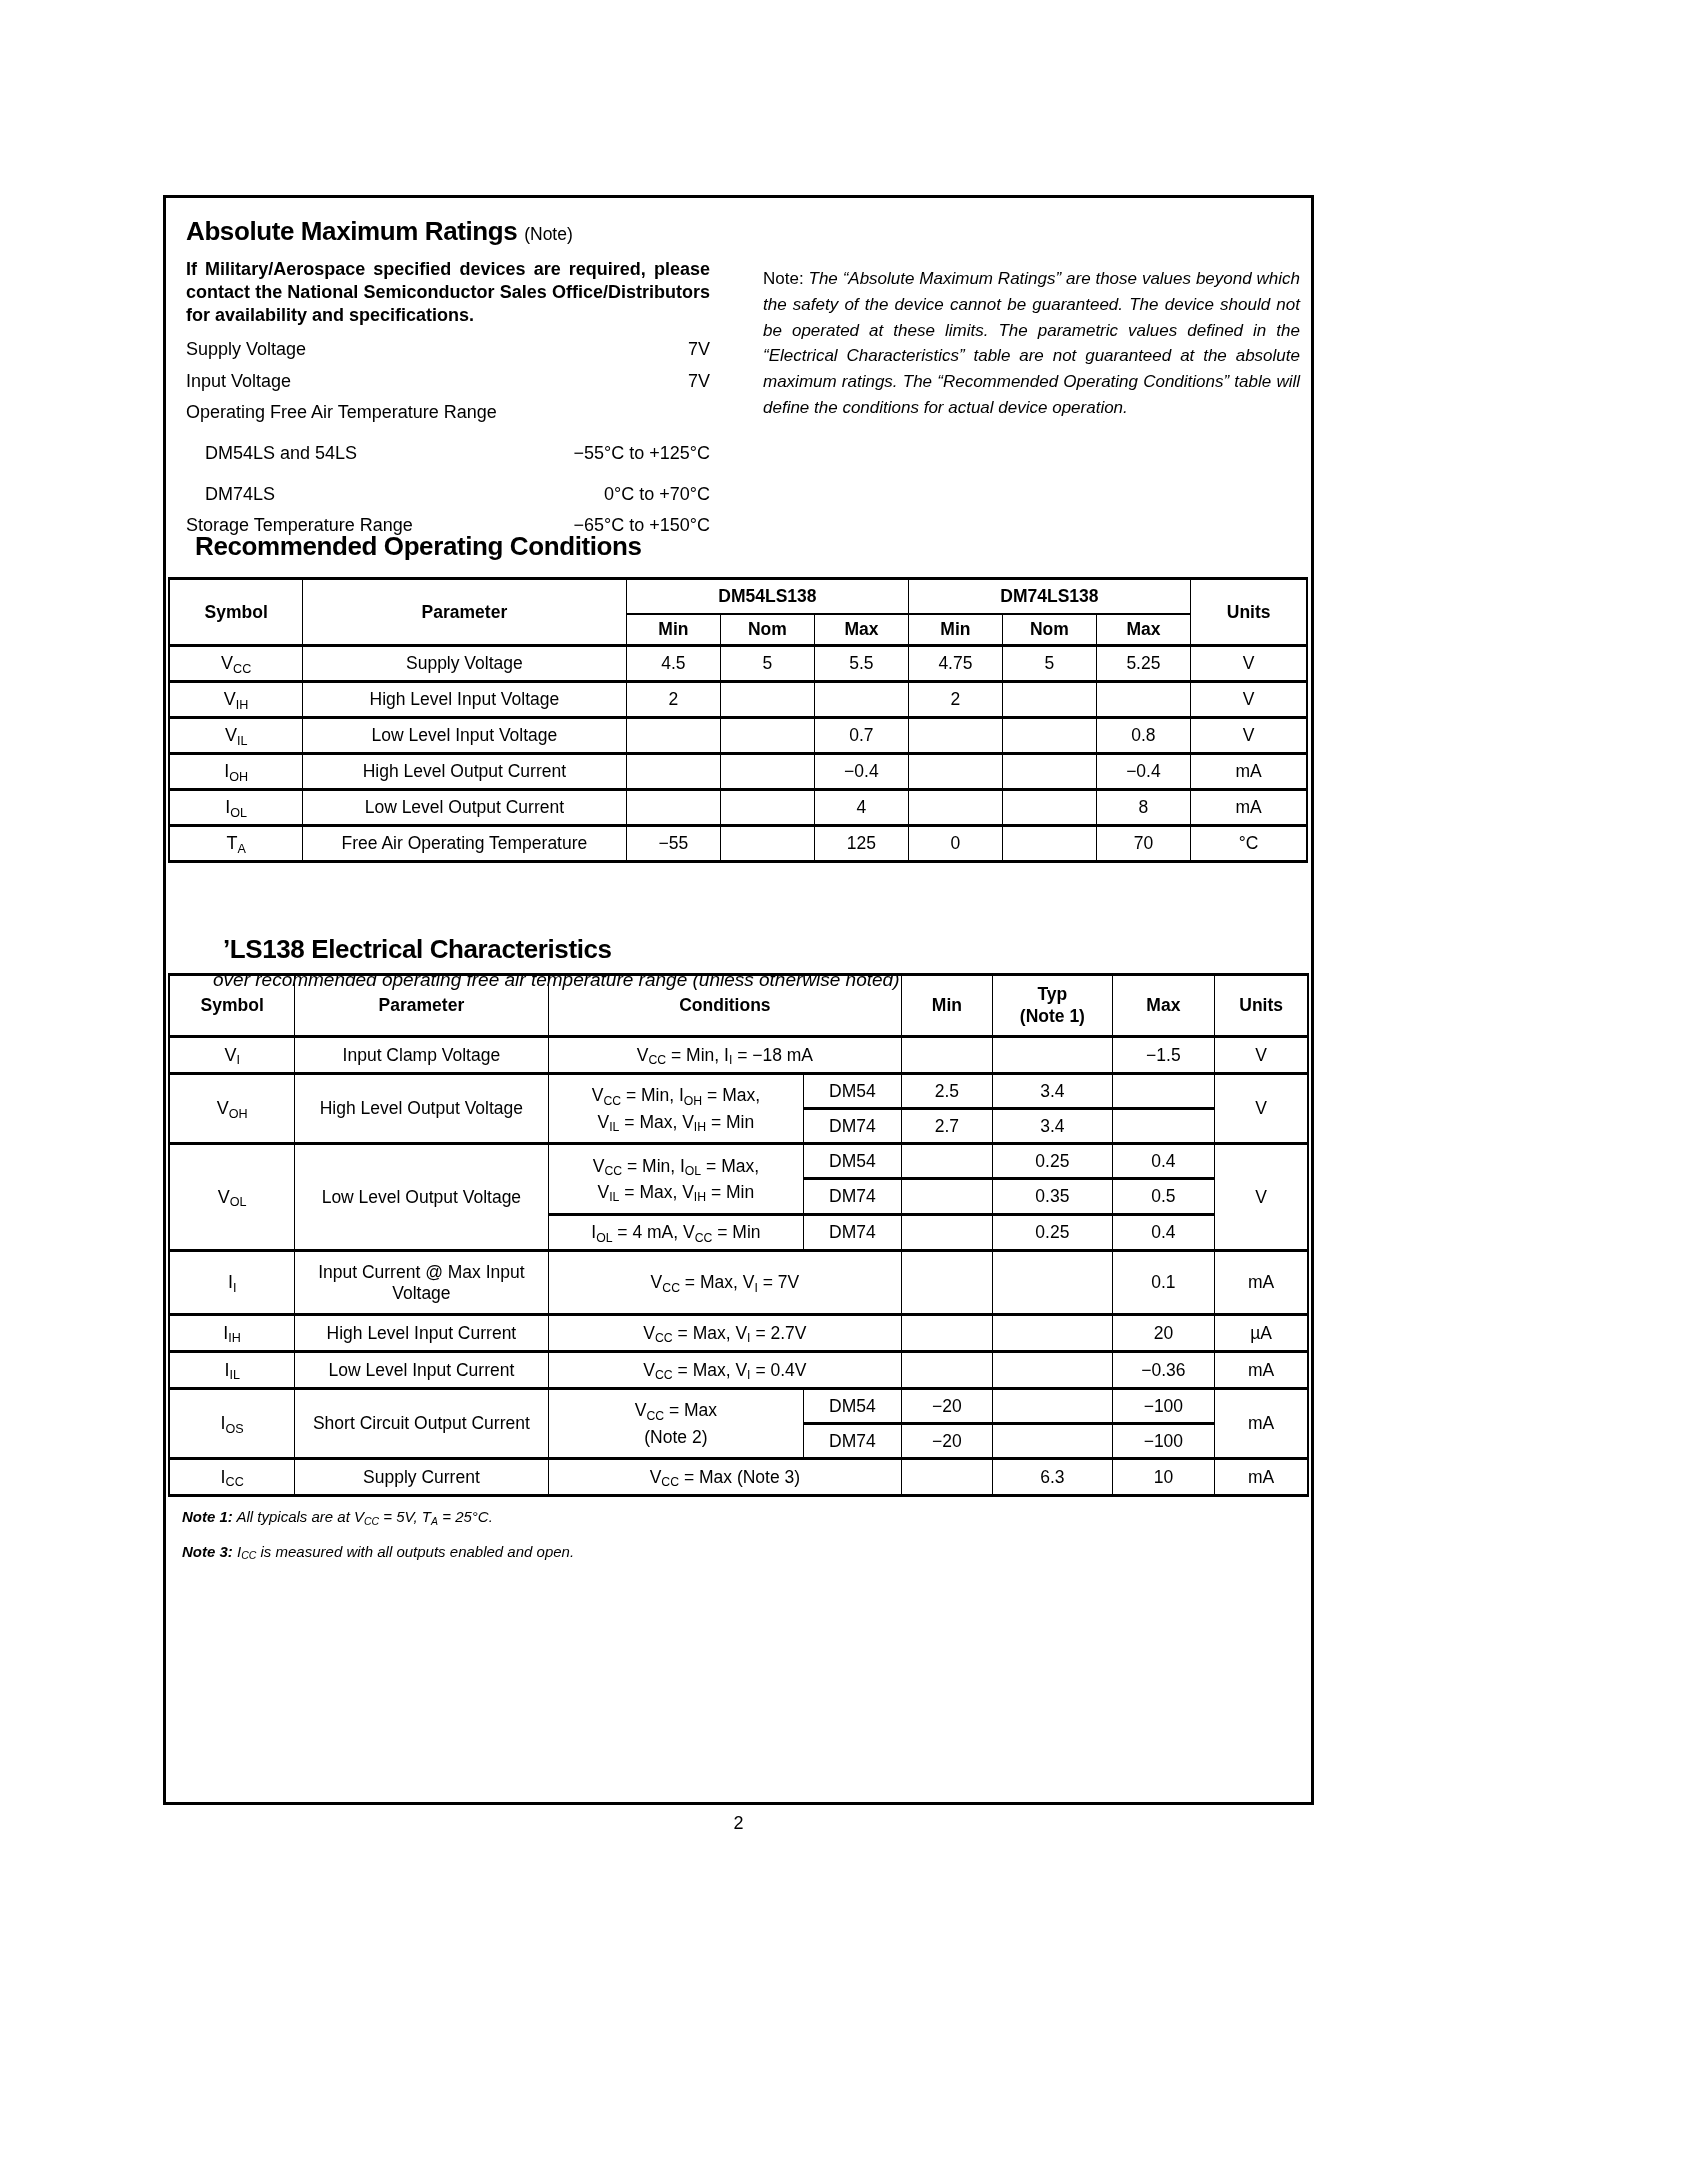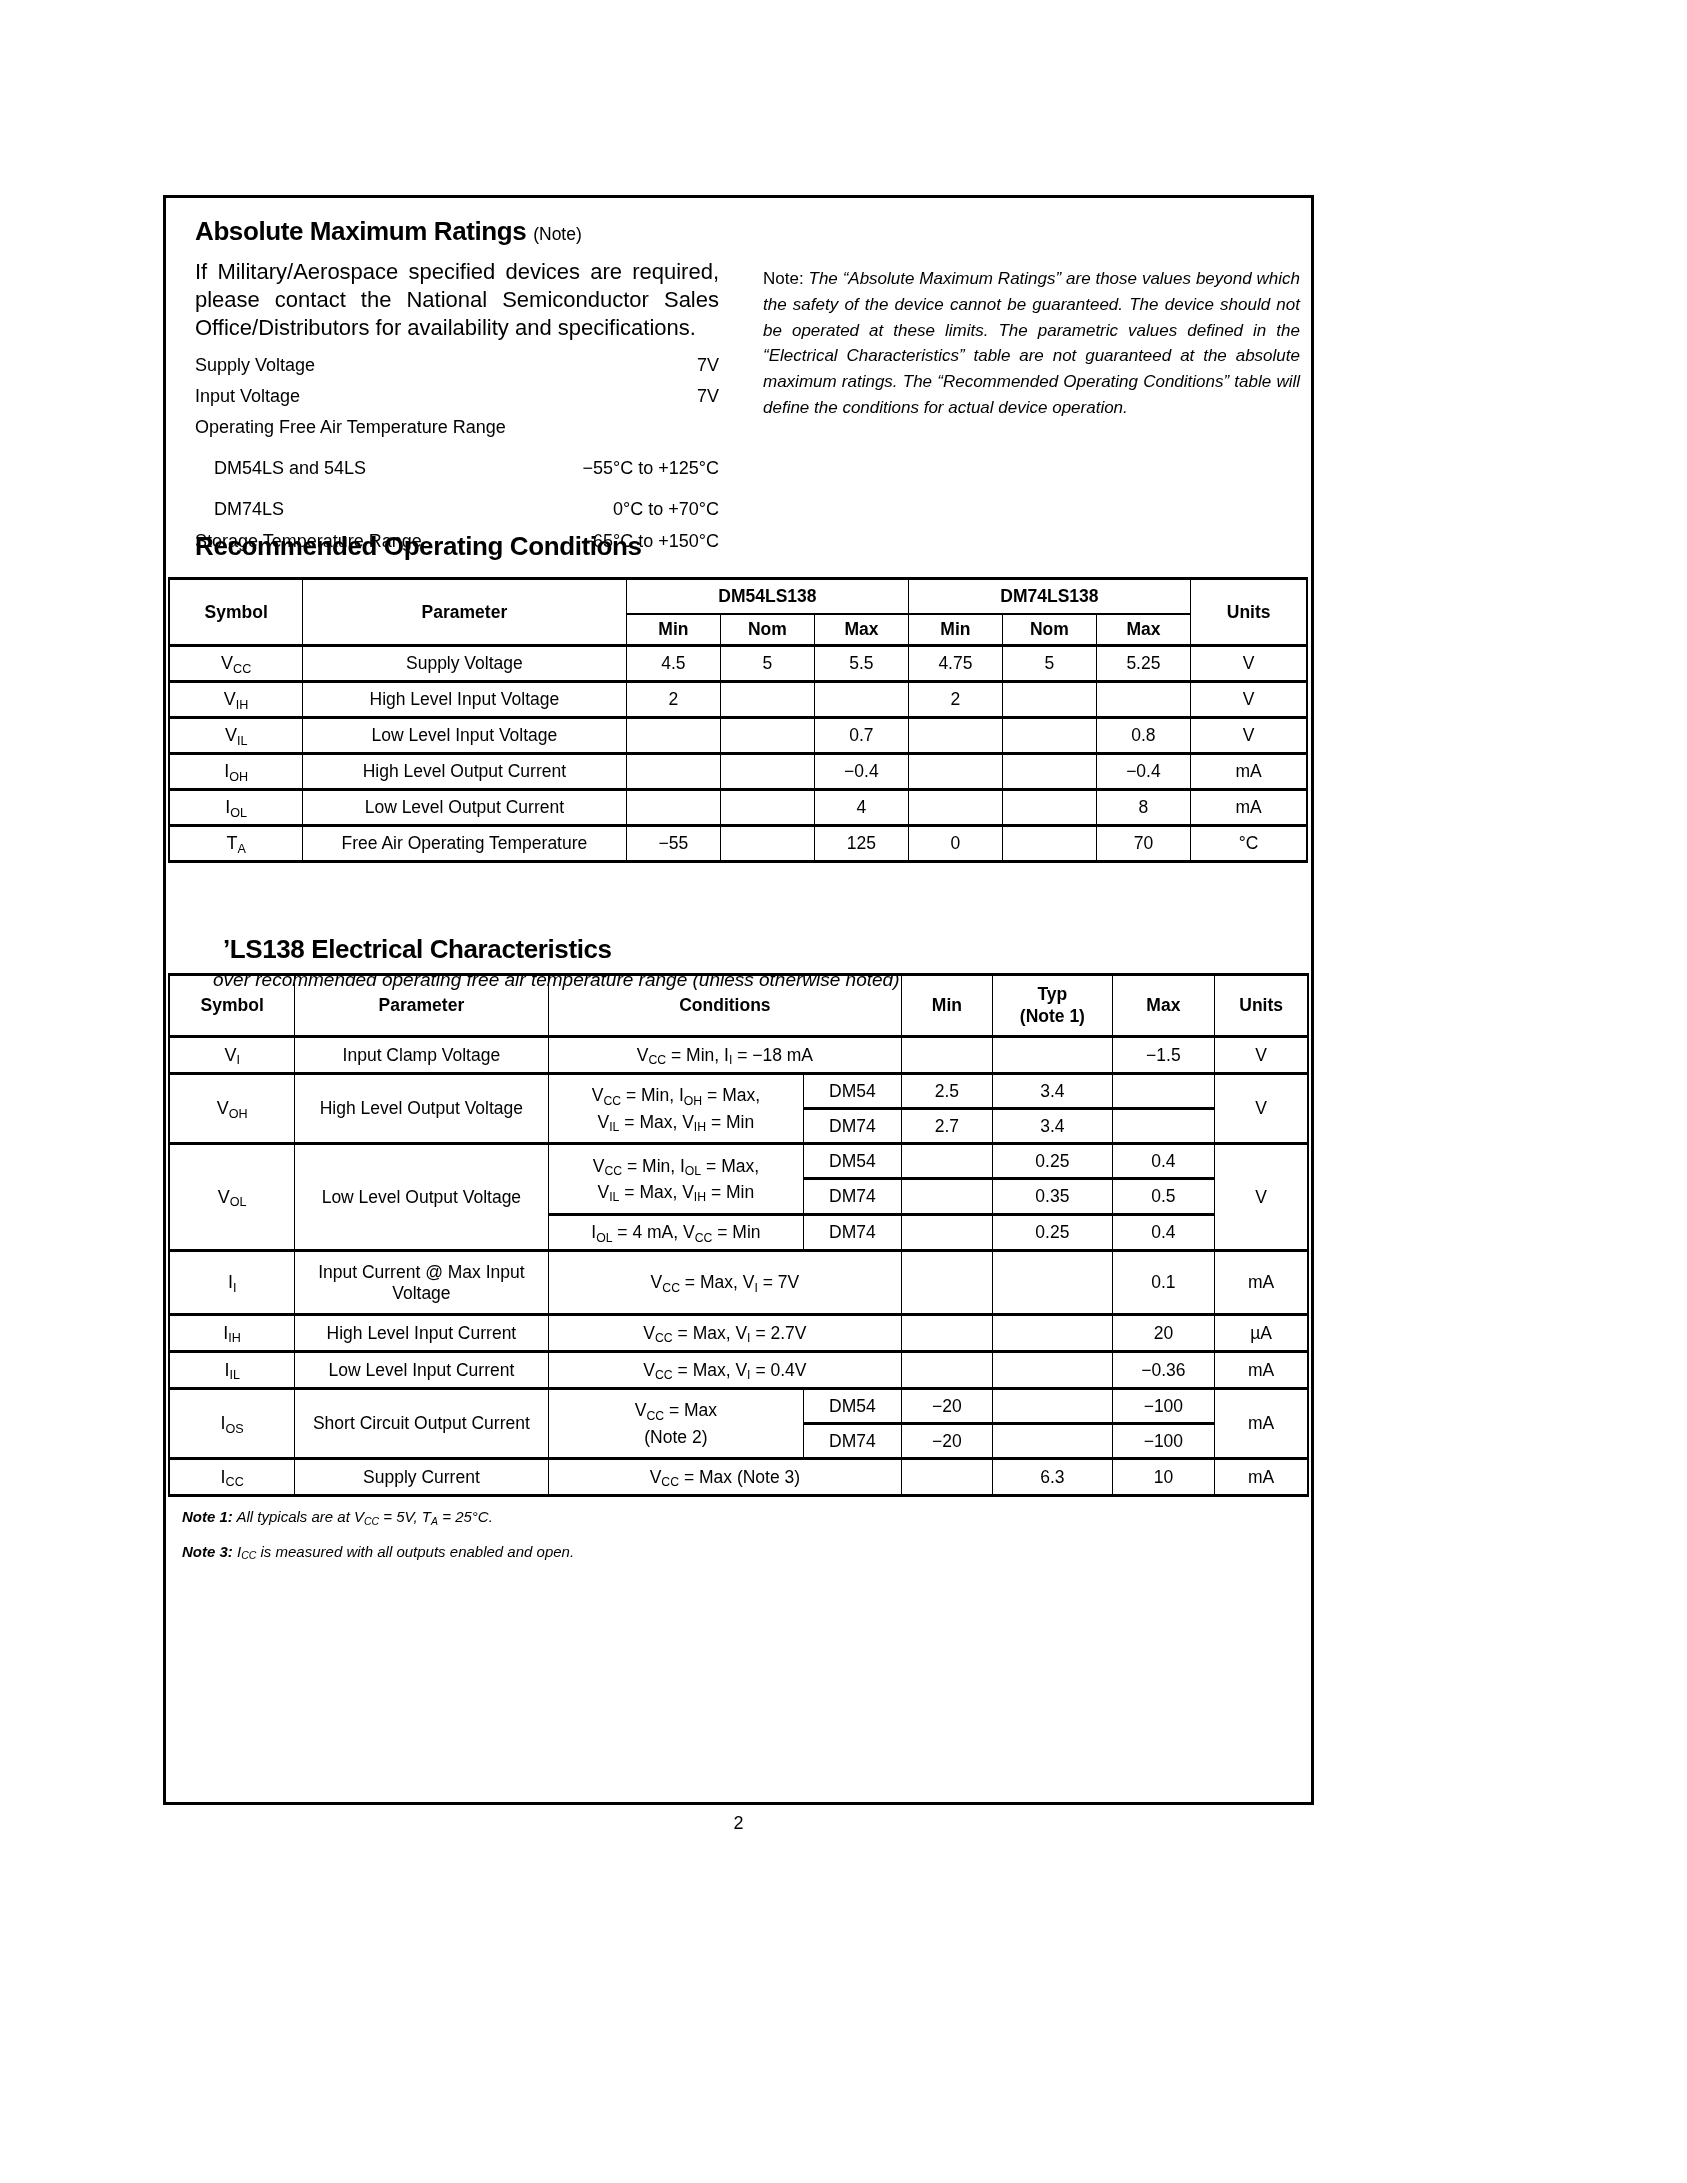--- a/index.html
+++ b/index.html
@@ -18,26 +18,26 @@
     box-sizing: border-box;
   }
   sub {
     font-size: 70%;
     line-height: 0;
     vertical-align: baseline;
     position: relative;
     top: 0.28em;
   }
   
-  .amr-left { position: absolute; left: 29px; top: 17.5px; width: 524px; }
+  .amr-left { position: absolute; left: 20px; top: 17.5px; width: 524px; }
   .sec-title { margin: 0; font-size: 26px; font-weight: bold; letter-spacing: -0.4px; }
   .title-note { font-size: 17.5px; font-weight: normal; letter-spacing: 0; }
   .amr-intro {
     margin: 11px 0 0 0;
-    font-size: 22px; font-weight: normal;
+    font-size: 18px; font-weight: bold;
     text-align: justify; line-height: 1.28;
   }
   .amr-items { margin-top: 12.7px; font-size: 18px; }
   .amr-row { display: flex; justify-content: space-between; margin-top: 10.3px; }
   .amr-row.indent { margin-top: 20px; padding-left: 19px; }
   .amr-note {
     position: absolute; left: 597px; top: 51px; width: 537px;
     font-size: 17px; line-height: 1.52; text-align: justify;
   }
   .amr-note .nb { font-style: italic; }

